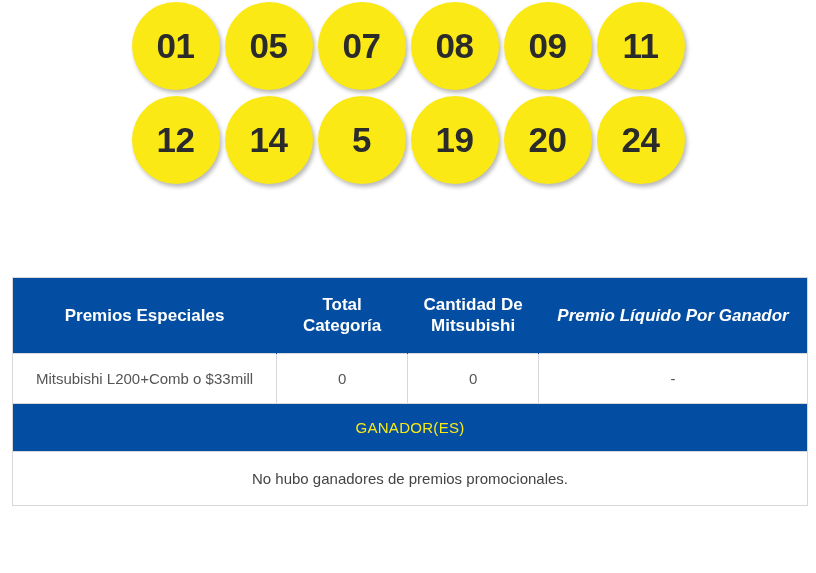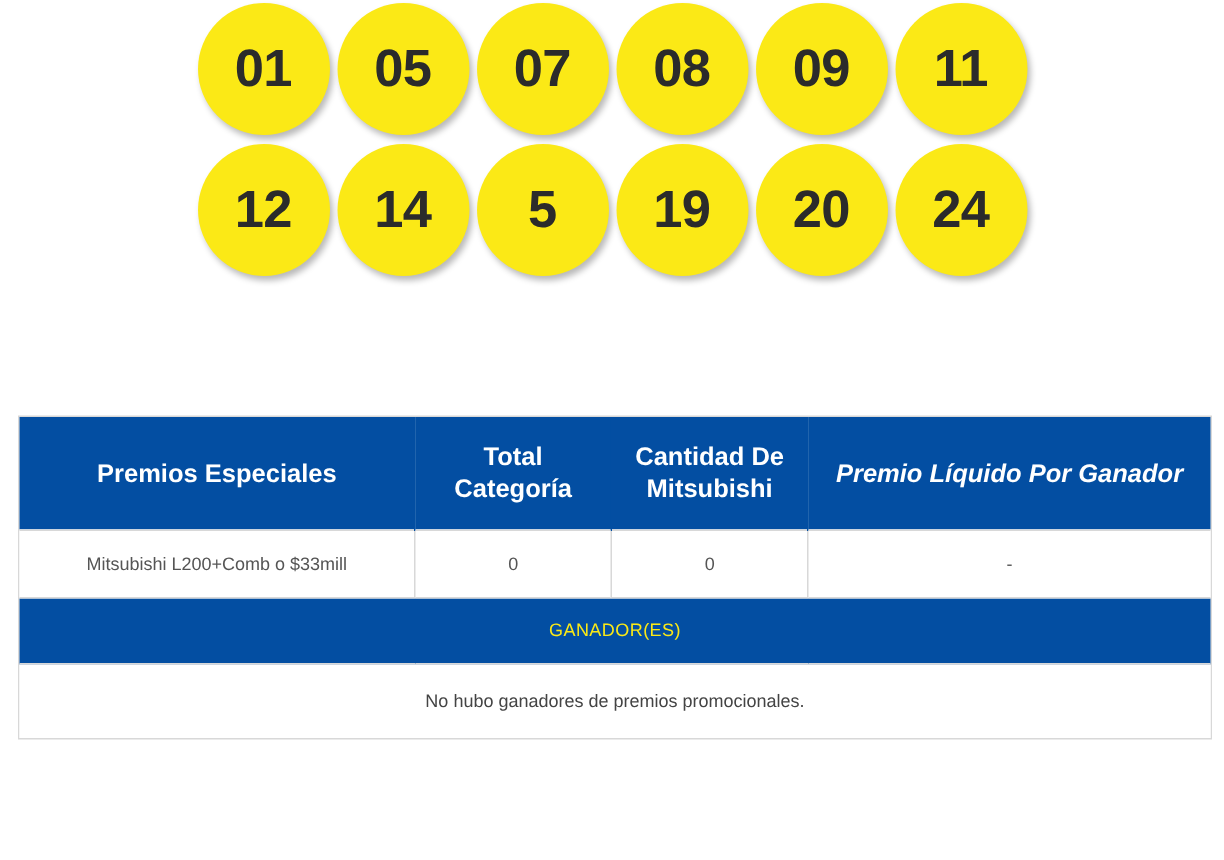--- a/index.html
+++ b/index.html
@@ -71,21 +71,21 @@
     text-align: center;
     vertical-align: middle;
     border-right: 1px solid #034ea2;
     line-height: 1.25;
   }
   table.prizes thead th:last-child { border-right: none; font-style: italic; }
 
   table.prizes tbody td {
     background: #ffffff;
     color: #555555;
-    font-size: 12px;
+    font-size: 15px;
     padding: 14px 10px;
     text-align: center;
     vertical-align: middle;
     border-right: 1px solid #d8d8d8;
     border-top: 1px solid #d8d8d8;
     line-height: 1.4;
   }
   table.prizes tbody td:last-child { border-right: none; }
 
   .winners-banner td {

